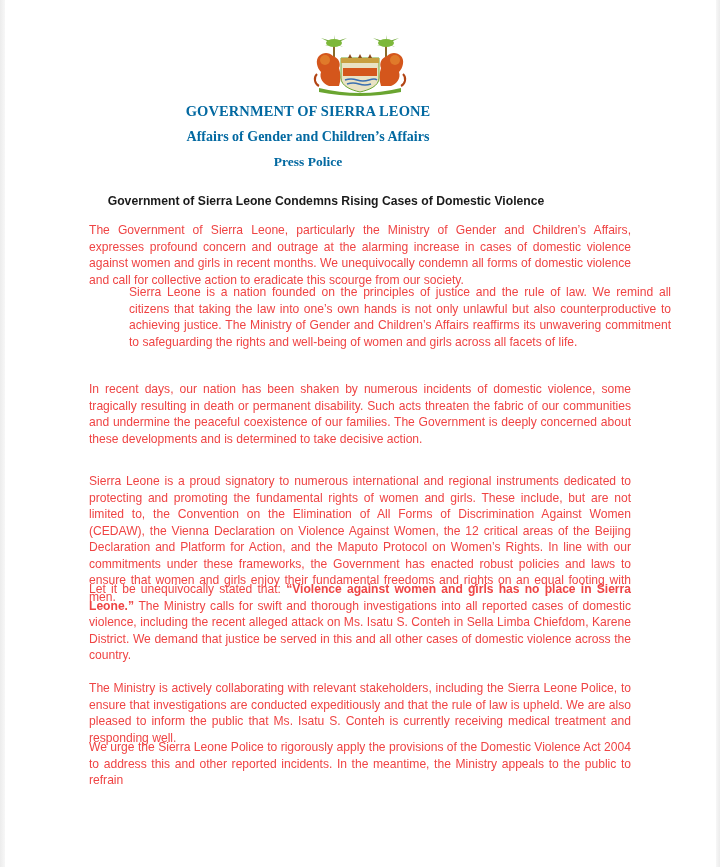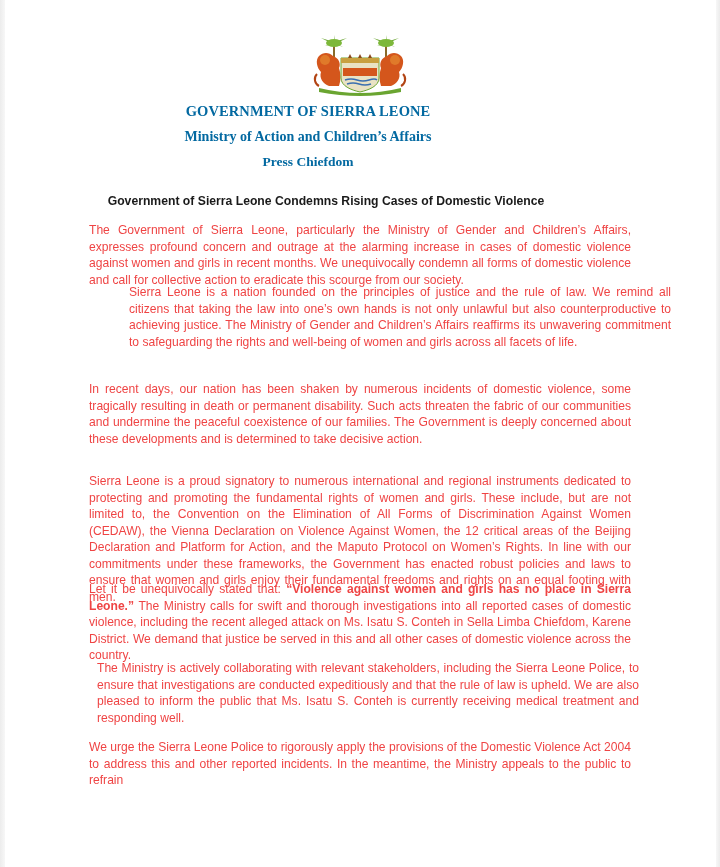--- a/index.html
+++ b/index.html
@@ -59,21 +59,21 @@
       line-height: 16.5px;
       text-align: justify;
       color: #ef4444;
       margin: 0;
     }
     .p1 { top: 222px; }
     .p2 { top: 284px; margin-left: 40px; }
     .p3 { top: 381px; }
     .p4 { top: 473px; }
     .p5 { top: 581px; }
-    .p6 { top: 660px; margin-left: 8px; }
+    .p6 { top: 680px; }
     .p7 { top: 739px; }
     .quote { font-weight: bold; }
   </style>
 </head>
 <body>
 
 <div class="edge-left"></div>
 <div class="edge-right"></div>
 
 <div class="page"></div>
@@ -108,22 +108,22 @@
     <path d="M37 24 L39 20 L41 24 Z M47 24 L49 20 L51 24 Z M57 24 L59 20 L61 24 Z" fill="#8a4a1a"></path>
     <path d="M32 34 L66 34 L66 42 L32 42 Z" fill="#d4561c"></path>
     <path d="M34 46 Q40 44 46 46 T58 46 T66 46" stroke="#3a6fb0" stroke-width="1.5" fill="none"></path>
     <path d="M36 50 Q42 48 48 50 T60 50" stroke="#3a6fb0" stroke-width="1.5" fill="none"></path>
   </g>
 
   <path d="M8 54 Q49 64 90 54 L90 58 Q49 66 8 58 Z" fill="#6aa531"></path>
 </svg>
 
 <div class="header-line h1">GOVERNMENT OF SIERRA LEONE</div>
-<div class="header-line h2">Ministry of Action and Children’s Affairs</div>
-<div class="header-line h3">Press Chiefdom</div>
+<div class="header-line h2">Affairs of Gender and Children’s Affairs</div>
+<div class="header-line h3">Press Police</div>
 
 <div class="doc-title">Government of Sierra Leone Condemns Rising Cases of Domestic Violence</div>
 
 <p class="body-text p1">The Government of Sierra Leone, particularly the Ministry of Gender and Children’s Affairs, expresses profound concern and outrage at the alarming increase in cases of domestic violence against women and girls in recent months. We unequivocally condemn all forms of domestic violence and call for collective action to eradicate this scourge from our society.</p>
 <p class="body-text p2">Sierra Leone is a nation founded on the principles of justice and the rule of law. We remind all citizens that taking the law into one’s own hands is not only unlawful but also counterproductive to achieving justice. The Ministry of Gender and Children’s Affairs reaffirms its unwavering commitment to safeguarding the rights and well-being of women and girls across all facets of life.</p>
 <p class="body-text p3">In recent days, our nation has been shaken by numerous incidents of domestic violence, some tragically resulting in death or permanent disability. Such acts threaten the fabric of our communities and undermine the peaceful coexistence of our families. The Government is deeply concerned about these developments and is determined to take decisive action.</p>
 <p class="body-text p4">Sierra Leone is a proud signatory to numerous international and regional instruments dedicated to protecting and promoting the fundamental rights of women and girls. These include, but are not limited to, the Convention on the Elimination of All Forms of Discrimination Against Women (CEDAW), the Vienna Declaration on Violence Against Women, the 12 critical areas of the Beijing Declaration and Platform for Action, and the Maputo Protocol on Women’s Rights. In line with our commitments under these frameworks, the Government has enacted robust policies and laws to ensure that women and girls enjoy their fundamental freedoms and rights on an equal footing with men.</p>
 <p class="body-text p5"><span>Let it be unequivocally stated that: </span><span class="quote">“Violence against women and girls has no place in Sierra Leone.”</span><span> The Ministry calls for swift and thorough investigations into all reported cases of domestic violence, including the recent alleged attack on Ms. Isatu S. Conteh in Sella Limba Chiefdom, Karene District. We demand that justice be served in this and all other cases of domestic violence across the country.</span></p>
 <p class="body-text p6">The Ministry is actively collaborating with relevant stakeholders, including the Sierra Leone Police, to ensure that investigations are conducted expeditiously and that the rule of law is upheld. We are also pleased to inform the public that Ms. Isatu S. Conteh is currently receiving medical treatment and responding well.</p>
 <p class="body-text p7">We urge the Sierra Leone Police to rigorously apply the provisions of the Domestic Violence Act 2004 to address this and other reported incidents. In the meantime, the Ministry appeals to the public to refrain</p>

